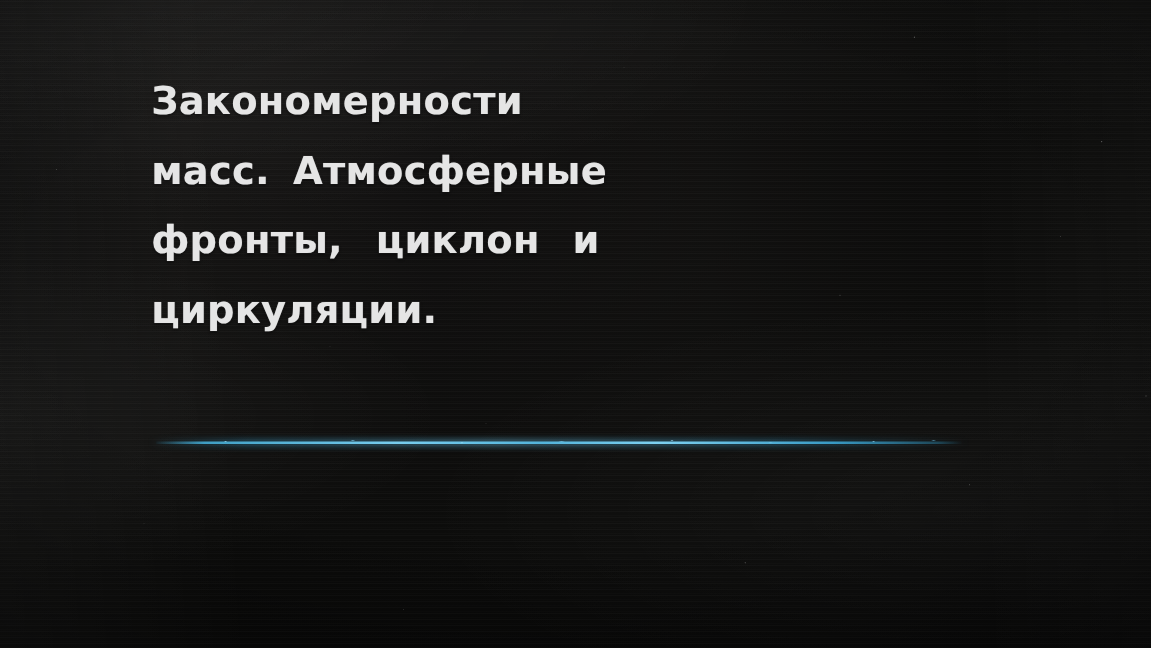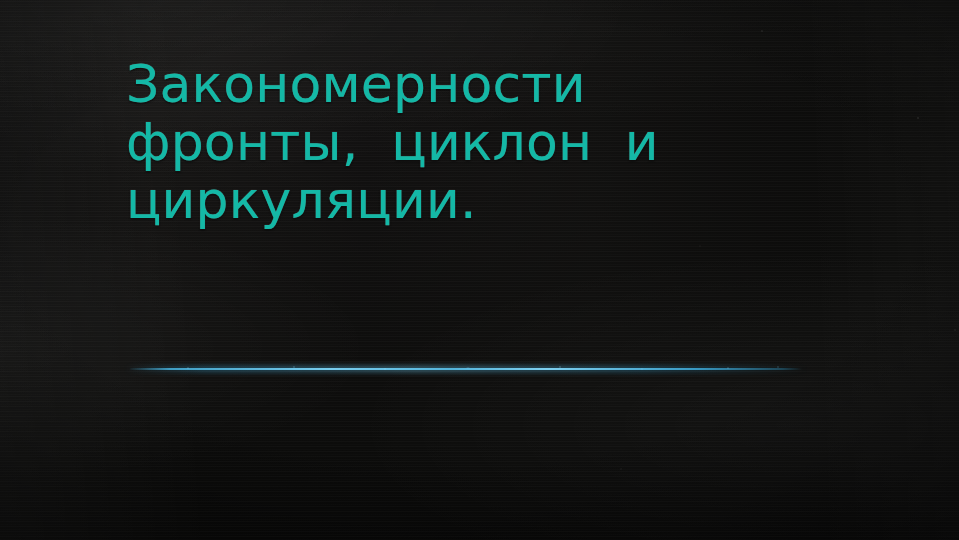--- a/index.html
+++ b/index.html
@@ -98,24 +98,24 @@
 
   
   .title-block {
     position: absolute;
     left: 126px;
     top: 55px;
     width: 610px;
   }
 
   .title-line {
-    color: #14b8a6;
-    font-size: 52px;
+    color: #e5e5e5;
+    font-size: 32px;
     line-height: 58px;
-    font-weight: 400;
+    font-weight: 700;
     white-space: nowrap;
     letter-spacing: 0.2px;
     text-shadow:
       0 0 1px rgba(255,255,255,0.35),
       0 1px 2px rgba(0,0,0,0.9);
   }
   
   .title-line.spread-lg { word-spacing: 16px; }
   .title-line.spread-sm { word-spacing: 8px; }
 
@@ -179,20 +179,21 @@
 <div class="slide">
 
   <div class="bg-base"></div>
   <div class="bg-grain"></div>
   <div class="bg-sweeps"></div>
   <div class="bg-specks"></div>
   <div class="bg-vignette"></div>
 
   <div class="title-block">
     <div class="title-line">Закономерности</div>
+    <div class="title-line spread-sm">масс. Атмосферные</div>
     <div class="title-line spread-lg">фронты, циклон и</div>
     <div class="title-line">циркуляции.</div>
   </div>
 
   <div class="rule-wrap">
     <div class="rule-glow"></div>
     <div class="rule-core"></div>
     <div class="rule-flecks"></div>
   </div>
 

